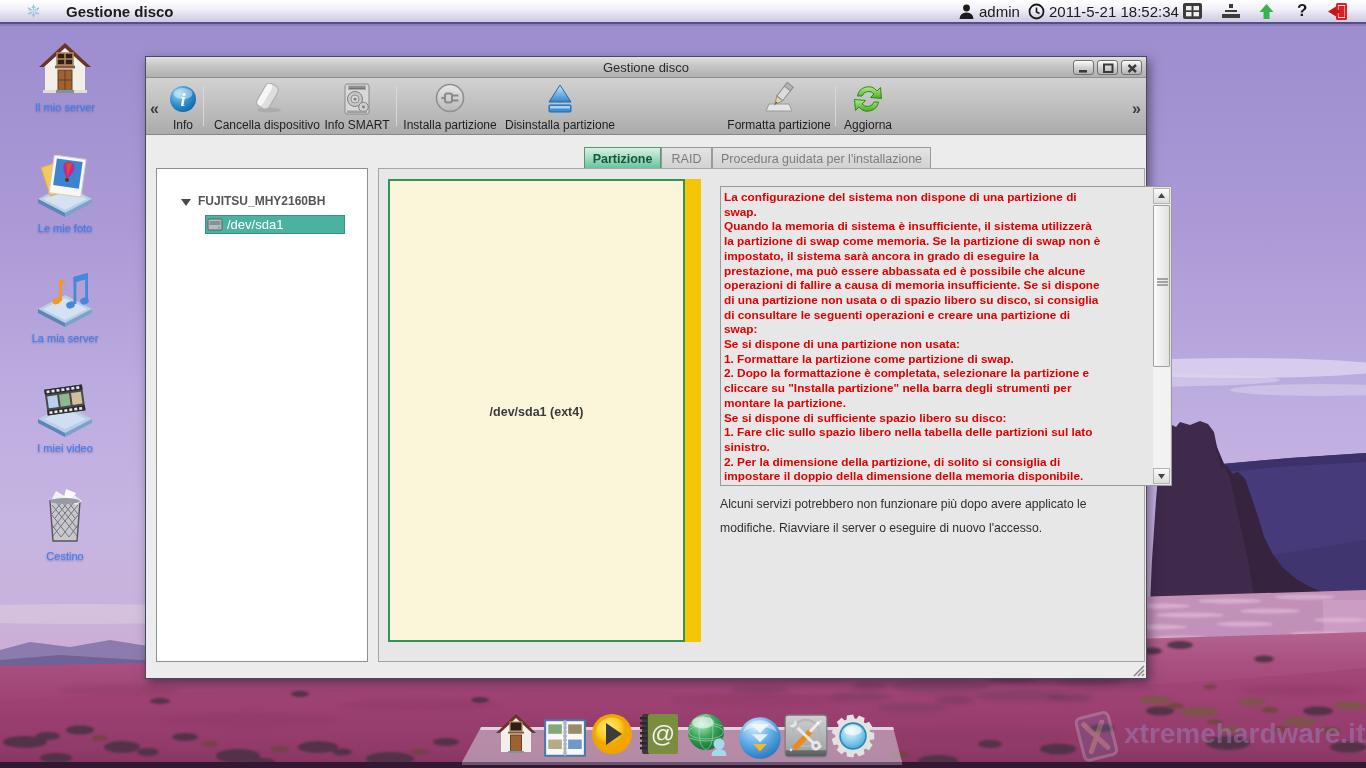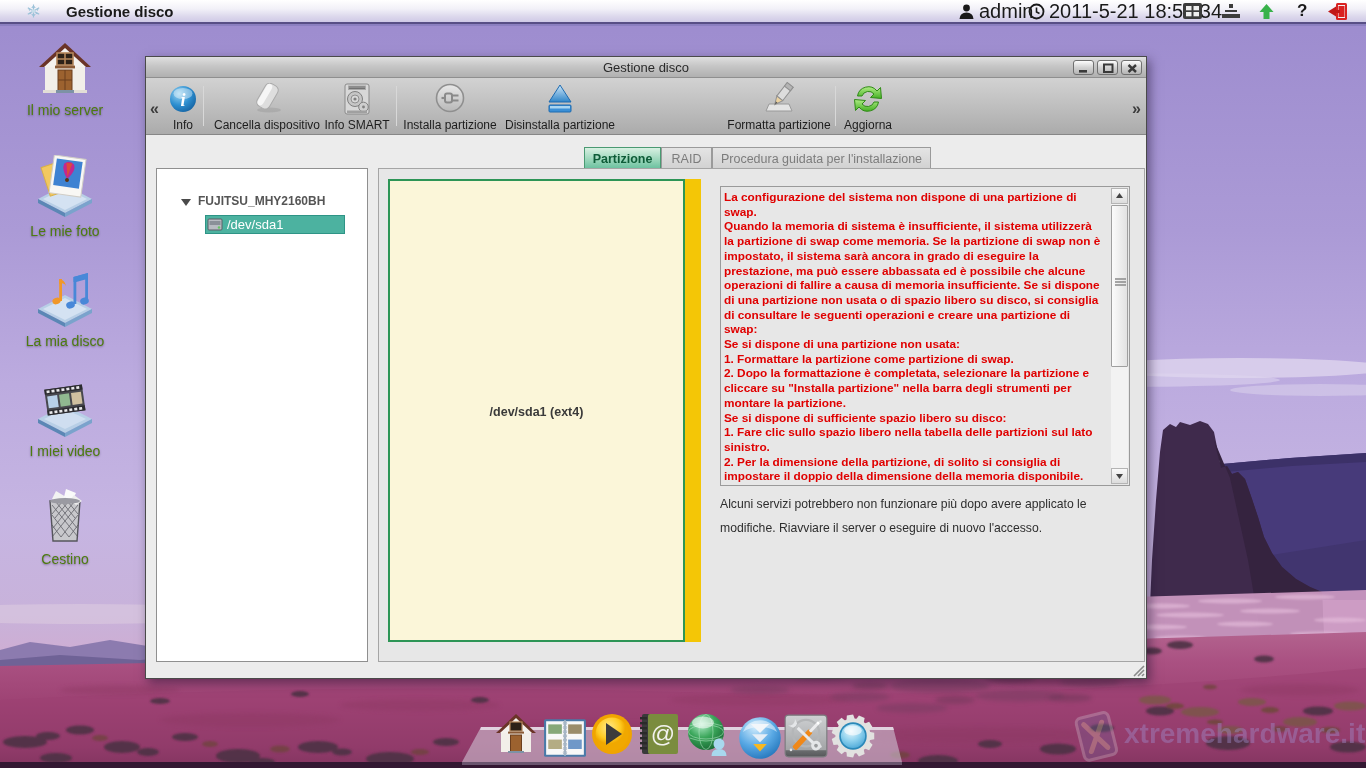--- a/index.html
+++ b/index.html
@@ -5,23 +5,23 @@
 html,body{width:1366px;height:768px;overflow:hidden;font-family:"Liberation Sans",sans-serif;}
 #stage{position:absolute;left:0;top:0;width:1366px;height:768px;overflow:hidden;}
 #bg{position:absolute;left:0;top:0;width:1366px;height:768px;}
 
 #topbar{position:absolute;left:0;top:0;width:1366px;height:22px;
  background:linear-gradient(#ffffff,#f2f1f8 40%,#dcd8ec 75%,#cfc9e6);z-index:40;}
 #topbar .tbline{position:absolute;left:0;top:22px;width:1366px;height:2px;background:#584f86;}
 #topbar .tbline2{position:absolute;left:0;top:24px;width:1366px;height:2px;background:#8b7fc0;}
 #logo{position:absolute;left:26px;top:4px;width:15px;height:14px;color:#9fc3d8;font-size:15px;line-height:14px;}
 #title{position:absolute;left:66px;top:3px;font-size:15px;font-weight:bold;color:#1a1a1a;}
-.tbr{position:absolute;top:0;height:22px;display:flex;align-items:center;color:#1a1a1a;font-size:20px;}
-
-.deskico{position:absolute;width:130px;text-align:center;color:#4d7c0f;font-size:14px;}
+.tbr{position:absolute;top:0;height:22px;display:flex;align-items:center;color:#1a1a1a;font-size:15px;}
+
+.deskico{position:absolute;width:130px;text-align:center;color:#3b82f6;font-size:11px;}
 .deskico .lbl{margin-top:3px;text-shadow:0 1px 2px rgba(60,40,90,.5);}
 
 #win{position:absolute;left:145px;top:56px;width:1002px;height:623px;background:#ececec;
  border:1px solid #4a4a4a;box-shadow:3px 4px 10px rgba(30,15,45,.5);z-index:30;}
 #wtitle{position:absolute;left:0;top:0;width:1000px;height:21px;
  background:linear-gradient(#dfdfdf,#c6c6c6 45%,#b0b0b0);border-bottom:1px solid #8f8f8f;}
 #wtitle .t{position:absolute;left:0;width:100%;top:3px;text-align:center;font-size:13px;color:#2a2a2a;}
 .wbtn{position:absolute;top:3px;width:21px;height:15px;border:1px solid #707070;border-radius:3px;
  background:linear-gradient(#fdfdfd,#d2d2d2 50%,#b5b5b5);}
 .wbtn svg{position:absolute;left:0;top:0;}
@@ -34,21 +34,21 @@
 
 .tab{position:absolute;top:90px;height:23px;font-size:12.5px;display:flex;align-items:center;justify-content:center;border:1px solid #9a9a9a;border-bottom:none;}
 .tab.on{background:linear-gradient(#d8f0e2,#9fd8bd 50%,#62bd9a);color:#0e5c38;font-weight:bold;border-color:#4a9a72;}
 .tab.off{background:linear-gradient(#e4e4e4,#d0d0d0);color:#7c7c7c;}
 
 #treep{position:absolute;left:10px;top:111px;width:212px;height:494px;background:#fff;border:1px solid #8f8f8f;}
 #rightp{position:absolute;left:232px;top:111px;width:767px;height:494px;background:#e7e7e7;border:1px solid #a5a5a5;}
 #creambox{position:absolute;left:9px;top:10px;width:297px;height:463px;background:#fbf6d9;border:2px solid #2d9556;}
 #goldstrip{position:absolute;left:306px;top:10px;width:16px;height:463px;background:#f4c606;}
 #creambox .ctext{position:absolute;left:0;top:224px;width:100%;text-align:center;font-weight:bold;font-size:12.5px;color:#3a3a3a;}
-#redbox{position:absolute;left:341px;top:17px;width:410px;height:300px;border:1px solid #9a9a9a;background:#e7e7e7;overflow:hidden;}
+#redbox{position:absolute;left:341px;top:17px;width:452px;height:300px;border:1px solid #9a9a9a;background:#e7e7e7;overflow:hidden;}
 #redtext{position:absolute;left:3px;top:3px;width:379px;font-size:11.8px;font-weight:bold;color:#e00000;line-height:14.7px;white-space:nowrap;}
 #graynote{position:absolute;left:341px;top:323px;width:392px;font-size:12.2px;color:#2e2e2e;line-height:24px;}
 
 #sbar{position:absolute;right:1px;top:1px;width:17px;height:296px;background:#f2f2f2;}
 .sbtn{position:absolute;left:0;width:17px;height:16px;background:linear-gradient(#fafafa,#dcdcdc);border:1px solid #b4b4b4;}
 #sthumb{position:absolute;left:0;top:17px;width:17px;height:162px;background:linear-gradient(90deg,#fbfbfb,#e2e2e2);border:1px solid #9f9f9f;border-radius:1px;}
 .dicon{position:absolute;top:712px;width:44px;height:44px;z-index:25;}
 #wmark{position:absolute;left:1124px;top:718px;font-size:28px;font-weight:bold;color:rgba(160,140,205,.42);z-index:21;}
 </style></head>
 <body>
@@ -312,21 +312,21 @@
    <rect x="25.2" y="14" width="2.8" height="22" fill="#f09828"></rect>
    <path d="M25.2 14 Q31 15 32 21 Q30 17 25.2 19 Z" fill="#f09828"></path>
   </g>
   <g>
    <ellipse cx="36.5" cy="40" rx="4.4" ry="3.4" fill="#4888d8" transform="rotate(-18 36.5 40)"></ellipse>
    <ellipse cx="50.5" cy="36" rx="4.4" ry="3.4" fill="#4888d8" transform="rotate(-18 50.5 36)"></ellipse>
    <polygon points="39.5,12 54,8 54,35 51.2,35 51.2,14.5 42.3,17 42.3,39 39.5,39" fill="#4888d8"></polygon>
    <polygon points="39.5,12 54,8 54,13 39.5,17" fill="#4888d8"></polygon>
   </g>
  </svg>
- <div class="lbl">La mia disco</div>
+ <div class="lbl">La mia server</div>
 </div>
 <div class="deskico" style="left:0;top:375px;">
  <svg width="62" height="62" viewBox="0 0 62 62">
   <path d="M31 30 L58 44 31 58 4 44 Z" fill="#b8cfe6"></path>
   <path d="M31 34 L52 44 31 54 10 44 Z" fill="#cfdef0"></path>
   <path d="M4 44 L31 58 31 62 4 48 Z" fill="#5b87b5"></path>
   <path d="M58 44 L31 58 31 62 58 48 Z" fill="#7aa3cc"></path>
   <g transform="rotate(-8 31 26)">
    <rect x="12" y="12" width="38" height="26" fill="#48484e"></rect>
    <rect x="12" y="12" width="38" height="5" fill="#2c2c30"></rect>

